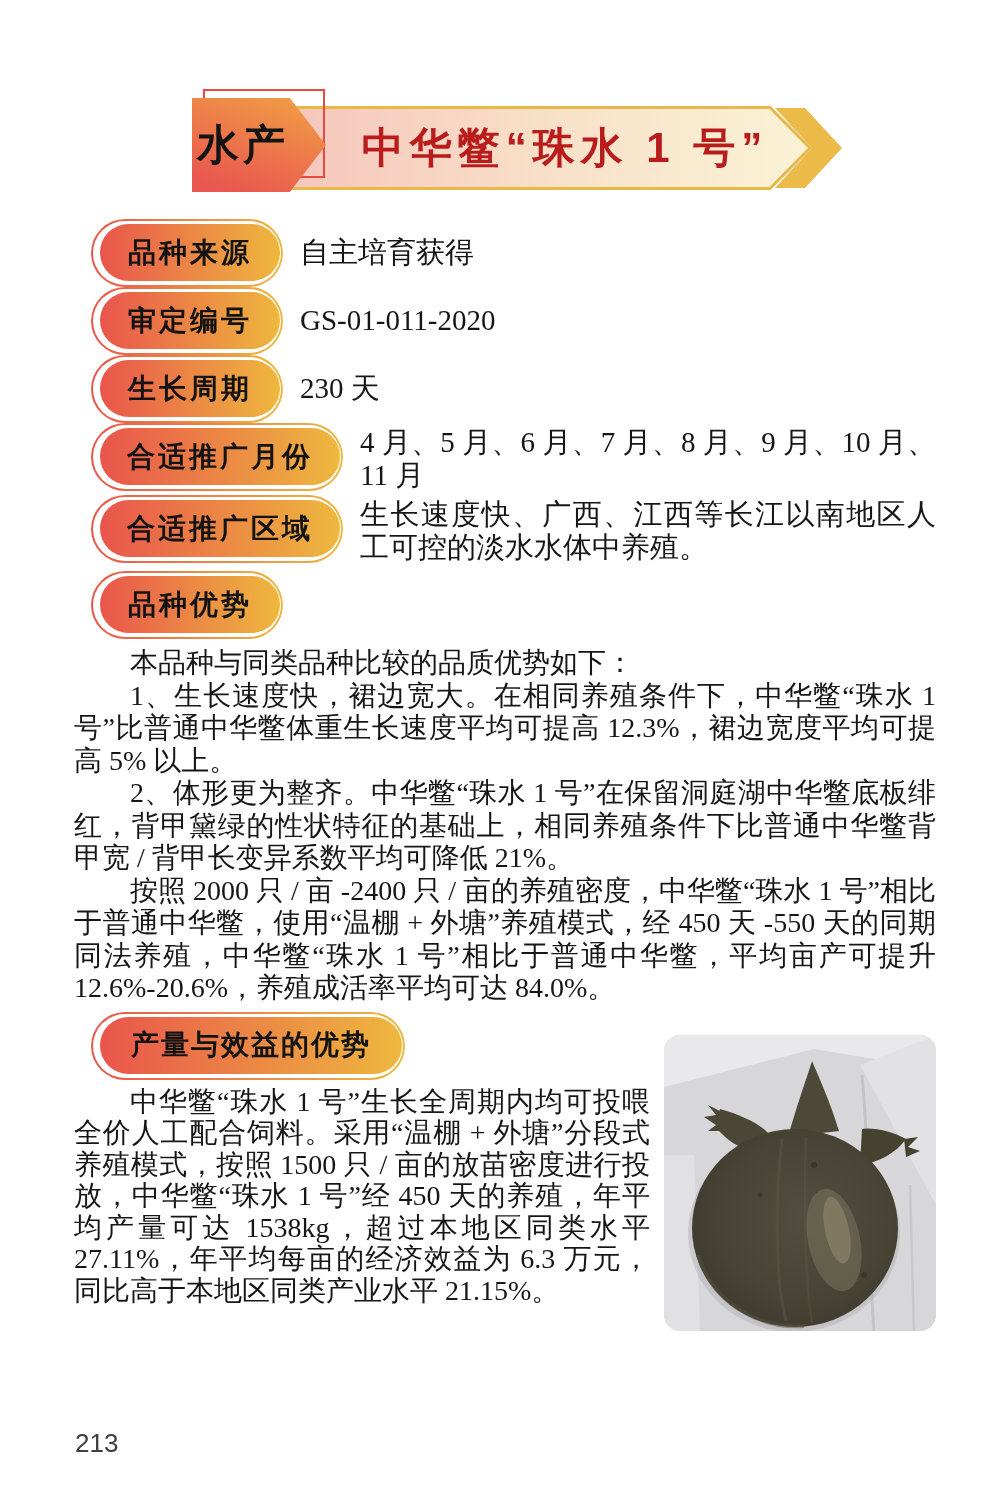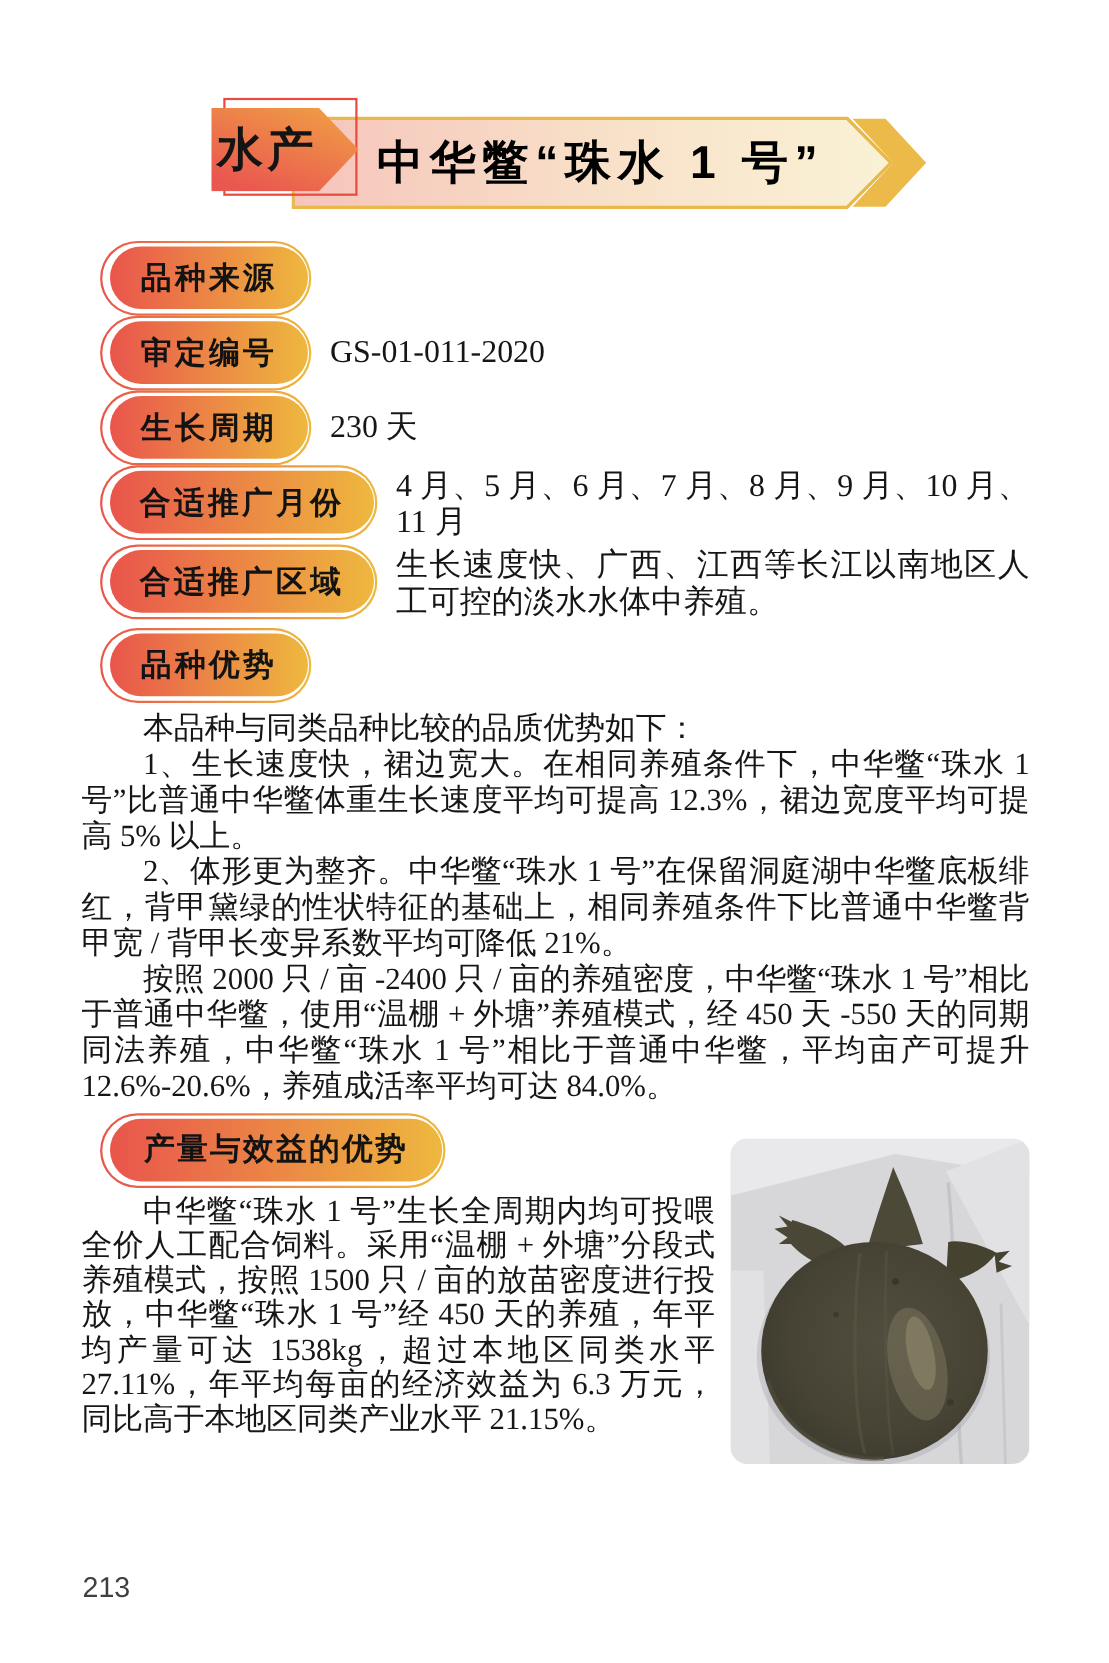--- a/index.html
+++ b/index.html
@@ -8,33 +8,33 @@
     overflow:hidden; font-family:"Liberation Serif", serif; color:#161616;
   }
 
   
   .banner-svg { position:absolute; left:265px; top:106px; z-index:1; }
   .tag-outline {
     position:absolute; left:203px; top:89px; width:122px; height:89px;
     border:2px solid #E9493F; z-index:2; box-sizing:border-box;
   }
   .tag {
-    position:absolute; left:192px; top:98px; width:134px; height:76px; z-index:3;
+    position:absolute; left:192px; top:98px; width:134px; height:94px; z-index:3;
     clip-path:polygon(0 0, 73% 0, 100% 50%, 73% 100%, 0 100%);
     background:linear-gradient(200deg,#F0A344 0%,#EA5650 90%);
     display:flex; align-items:center; justify-content:center;
     padding-right:32px; box-sizing:border-box;
     font-family:"Liberation Sans", sans-serif; font-weight:700;
     font-size:42px; letter-spacing:4px; color:#141414;
   }
   .banner-title {
-    position:absolute; left:306px; top:106px; width:480px; height:84px; z-index:3;
+    position:absolute; left:325px; top:106px; width:480px; height:84px; z-index:3;
     display:flex; align-items:center; justify-content:center; white-space:nowrap;
     font-family:"Liberation Sans", sans-serif; font-weight:700;
-    font-size:42px; letter-spacing:6px; color:#000000;
+    font-size:42px; letter-spacing:6px; color:#b91c1c;
   }
 
   
   .content { position:absolute; left:74px; top:224px; width:862px; }
 
   
   .pill-wrap { position:relative; display:inline-block; margin-left:26px; flex:none; }
   .ring  { position:absolute; top:-5px; right:-3px; bottom:-6px; left:-9px;
            border-radius:36px; background:linear-gradient(90deg,#E9554C,#EEB83E); }
   .gapfill { position:absolute; top:-3px; right:-1px; bottom:-4px; left:-7px;
@@ -100,20 +100,21 @@
   <div class="banner-title">中华鳖“珠水 1 号”</div>
 
   <div class="content">
 
     <div class="info-row">
       <div class="pill-wrap w4">
         <div class="ring"></div>
         <div class="gapfill"></div>
         <div class="pill-core">品种来源</div>
       </div>
+      <div class="info-value">自主培育获得</div>
     </div>
 
 
     <div class="info-row">
       <div class="pill-wrap w4">
         <div class="ring"></div>
         <div class="gapfill"></div>
         <div class="pill-core">审定编号</div>
       </div>
       <div class="info-value">GS-01-011-2020</div>

